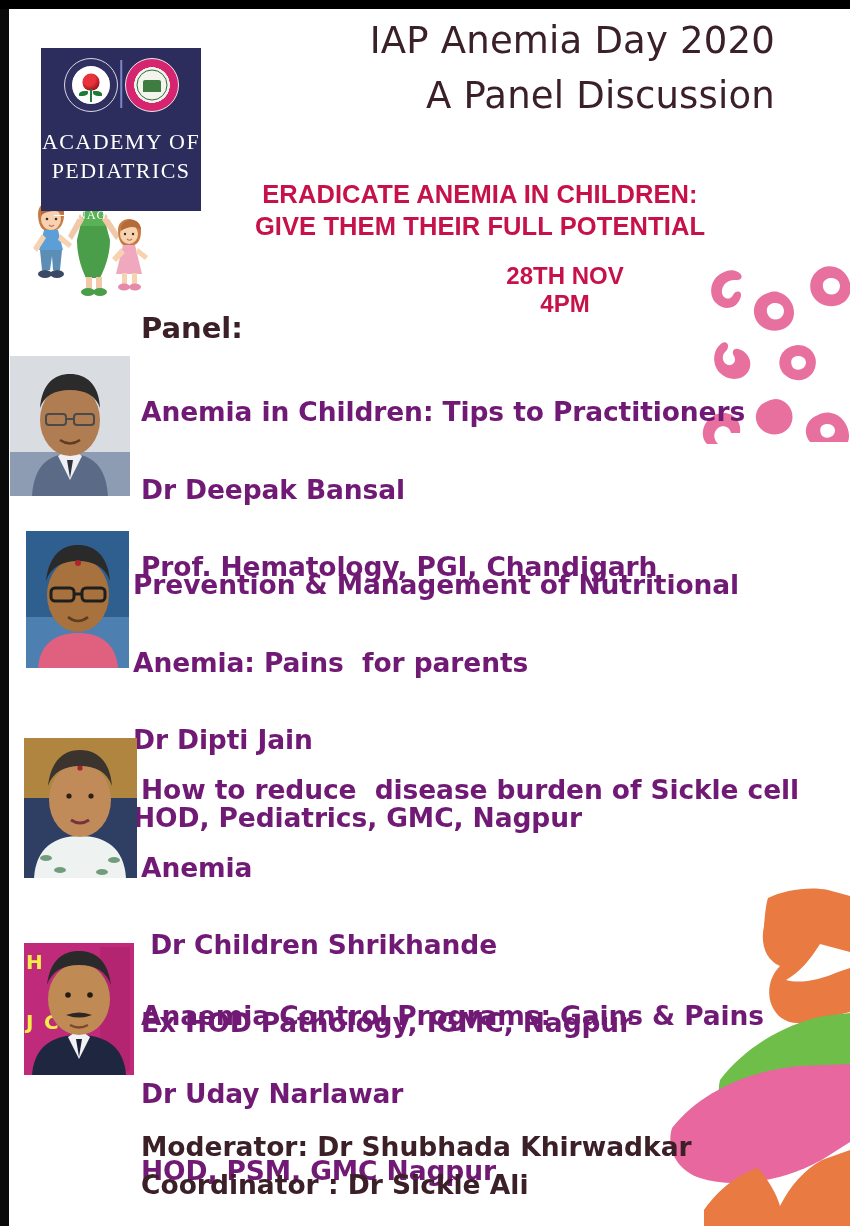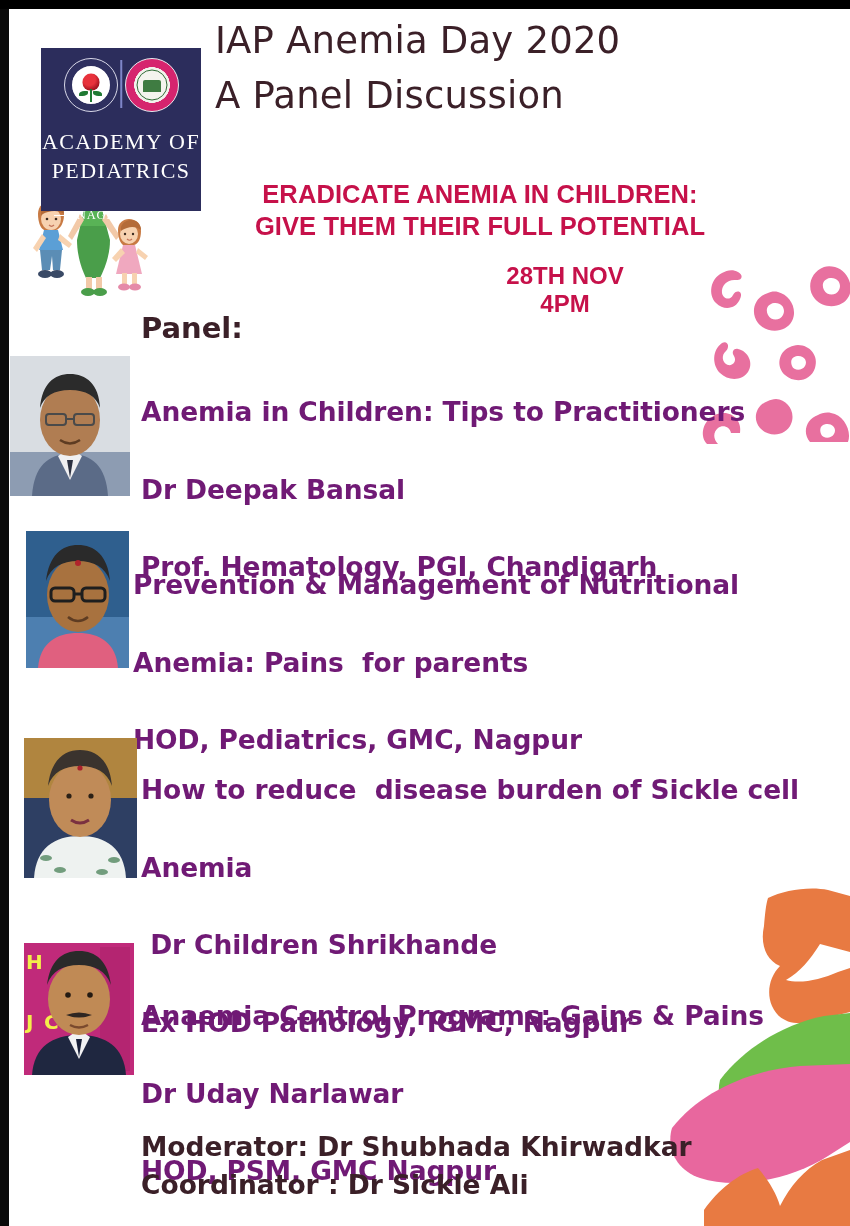--- a/index.html
+++ b/index.html
@@ -156,21 +156,21 @@
   .cells { position: absolute; left: 700px; top: 255px; width: 150px; height: 190px; z-index: 5; }
 
   
   .brushes { position: absolute; left: 660px; top: 880px; width: 190px; height: 346px; z-index: 5; }
 
   
   .title-block {
     position: absolute;
     left: 215px; top: 14px;
     width: 560px;
-    text-align: left;
+    text-align: right;
     z-index: 25;
   }
   .title-line {
     color: #3b2028;
     font-family: "DejaVu Sans", sans-serif;
     font-weight: 400;
     font-size: 37px;
     line-height: 1.48;
     letter-spacing: 0.2px;
     white-space: nowrap;
@@ -431,20 +431,21 @@
         <rect x="25" y="57" width="23" height="13" rx="4" fill="none" stroke="#1e1e1e" stroke-width="3"></rect>
         <rect x="56" y="57" width="23" height="13" rx="4" fill="none" stroke="#1e1e1e" stroke-width="3"></rect>
         <line x1="48" y1="63" x2="56" y2="63" stroke="#1e1e1e" stroke-width="3"></line>
         <circle cx="52" cy="32" r="3" fill="#b0242c"></circle>
         <path d="M42 86 q10 8 20 0" stroke="#5e3c22" stroke-width="2.6" fill="none"></path>
       </svg>
     </div>
     <div class="lines">
       <div class="ln">Prevention &amp; Management of Nutritional</div>
       <div class="ln">Anemia: Pains  for parents</div>
+      <div class="ln">Dr Dipti Jain</div>
       <div class="ln">HOD, Pediatrics, GMC, Nagpur</div>
     </div>
   </div>
 
   <div class="speaker" id="sp3">
     <div class="photo">
       <svg width="113" height="140" viewBox="0 0 113 140" xmlns="http://www.w3.org/2000/svg">
         <rect width="113" height="140" fill="#b0853f"></rect>
         <rect y="60" width="113" height="80" fill="#2e3f63"></rect>
         <path d="M10 140 C12 110 30 98 56 98 C82 98 100 110 102 140 Z" fill="#eef2f0"></path>

